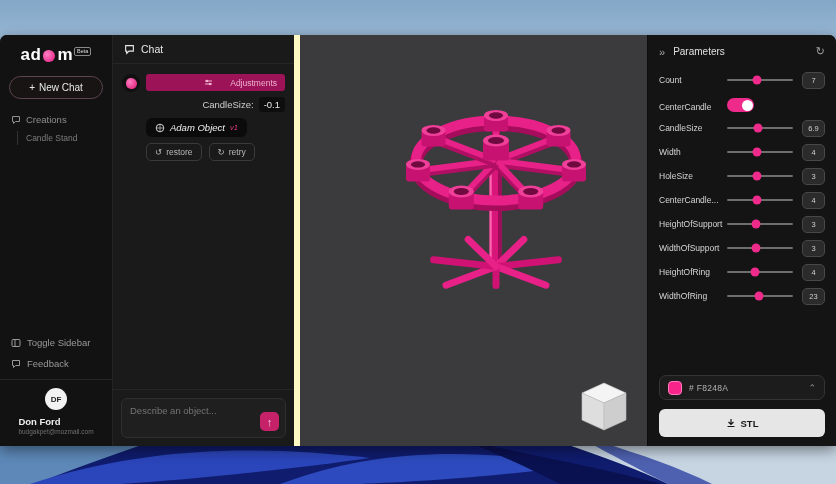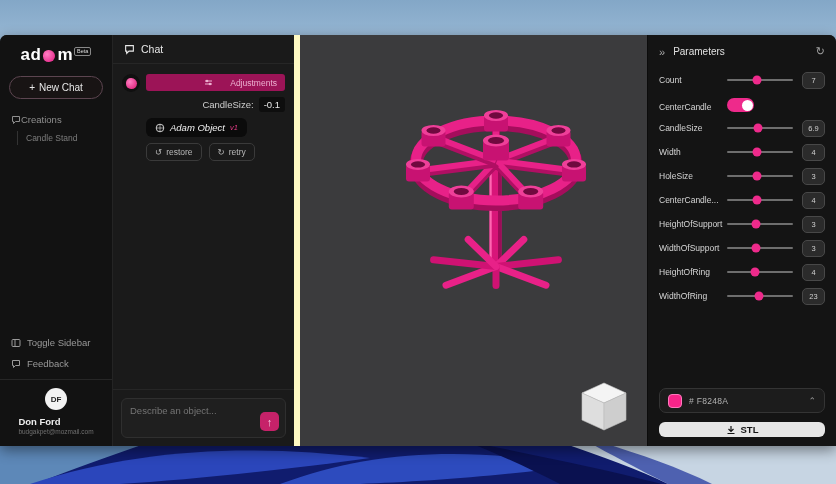--- a/index.html
+++ b/index.html
@@ -17,21 +17,21 @@
     box-shadow:0 4px 14px rgba(0,0,0,.45); }
 
   
   .sidebar { width:112px; flex:0 0 112px; background:#121212; display:flex; flex-direction:column; padding:6px 0 8px; }
   .logo { display:flex; align-items:flex-start; justify-content:center; gap:1px; padding:4px 0 2px; color:#fff; }
   .logo .word { font-size:17px; font-weight:bold; letter-spacing:.5px; line-height:20px; }
   .logo .blob { width:12px; height:12px; background:radial-gradient(circle at 35% 35%,#ff7ec2,#e0187f); border-radius:46% 54% 52% 48%; display:inline-block; margin:5px 1px 0; }
   .beta { font-size:5.5px; color:#ddd; border:1px solid #888; border-radius:2px; padding:0 2px; margin-top:2px; line-height:7px; }
   .new-chat { margin:9px 9px 0; height:23px; border:1px solid #5c4550; background:#181414; color:#e8e8e8;
     border-radius:12px; font-size:10px; display:flex; align-items:center; justify-content:center; gap:4px; cursor:pointer; }
-  .side-section { margin-top:15px; padding:0 11px; display:flex; align-items:center; color:#8f8f8f; font-size:9.5px; }
+  .side-section { margin-top:15px; padding:0 11px; display:flex; align-items:center; gap:5px; color:#8f8f8f; font-size:9.5px; }
   .tree-item { margin:6px 0 0 17px; padding:2px 0 2px 8px; border-left:1px solid #333; color:#7d7d7d; font-size:8.5px; cursor:pointer; }
   .side-bottom { margin-top:auto; }
   .side-link { display:flex; align-items:center; gap:6px; padding:5px 11px; color:#9a9a9a; font-size:9.5px; cursor:pointer; }
   .user-row { border-top:1px solid #262626; margin-top:5px; padding:8px 9px 2px; display:flex; align-items:center; gap:6px;flex-direction:column; }
   .avatar { width:22px; height:22px; border-radius:50%; background:#f2f2f2; color:#222; font-size:8px; font-weight:bold;
     display:flex; align-items:center; justify-content:center; flex:0 0 22px; }
   .user-name { color:#eee; font-size:9.5px; font-weight:bold; line-height:11px; }
   .user-email { color:#6f6f6f; font-size:6.5px; line-height:9px; }
 
   
@@ -81,21 +81,21 @@
     text-align:center; padding:3px 1px; }
   .toggle-row { display:flex; align-items:flex-end; height:16px; margin-bottom:8px; }
   .toggle { width:27px; height:14px; background:#ee2a8b; border-radius:8px; position:relative; margin-left:2px; cursor:pointer; }
   .toggle .knob { position:absolute; right:1.5px; top:1.5px; width:11px; height:11px; background:#fff; border-radius:50%; }
   .params-footer { margin-top:auto; }
   .color-row { background:#1c1c1c; border:1px solid #343434; border-radius:7px; height:25px; display:flex; align-items:center;
     gap:7px; padding:0 8px; cursor:pointer; }
   .swatch { width:14px; height:14px; border-radius:4px; border:1px solid #ff79bd; }
   .color-hex { color:#b2b2b2; font-size:8.5px; letter-spacing:.3px; }
   .color-row .chev { margin-left:auto; color:#9a9a9a; font-size:9px; }
-  .stl-btn { margin-top:9px; width:100%; height:15px; background:#e6e6e6; border:none; border-radius:6px; color:#151515;
+  .stl-btn { margin-top:9px; width:100%; height:28px; background:#e6e6e6; border:none; border-radius:6px; color:#151515;
     font-size:9.5px; font-weight:bold; display:flex; align-items:center; justify-content:center; gap:5px; cursor:pointer; }
 
   .icon-svg { display:block; }
 </style>
 </head>
 <body>
 
 <div class="wallpaper-top"></div>
 
 <div class="wallpaper-bottom">

